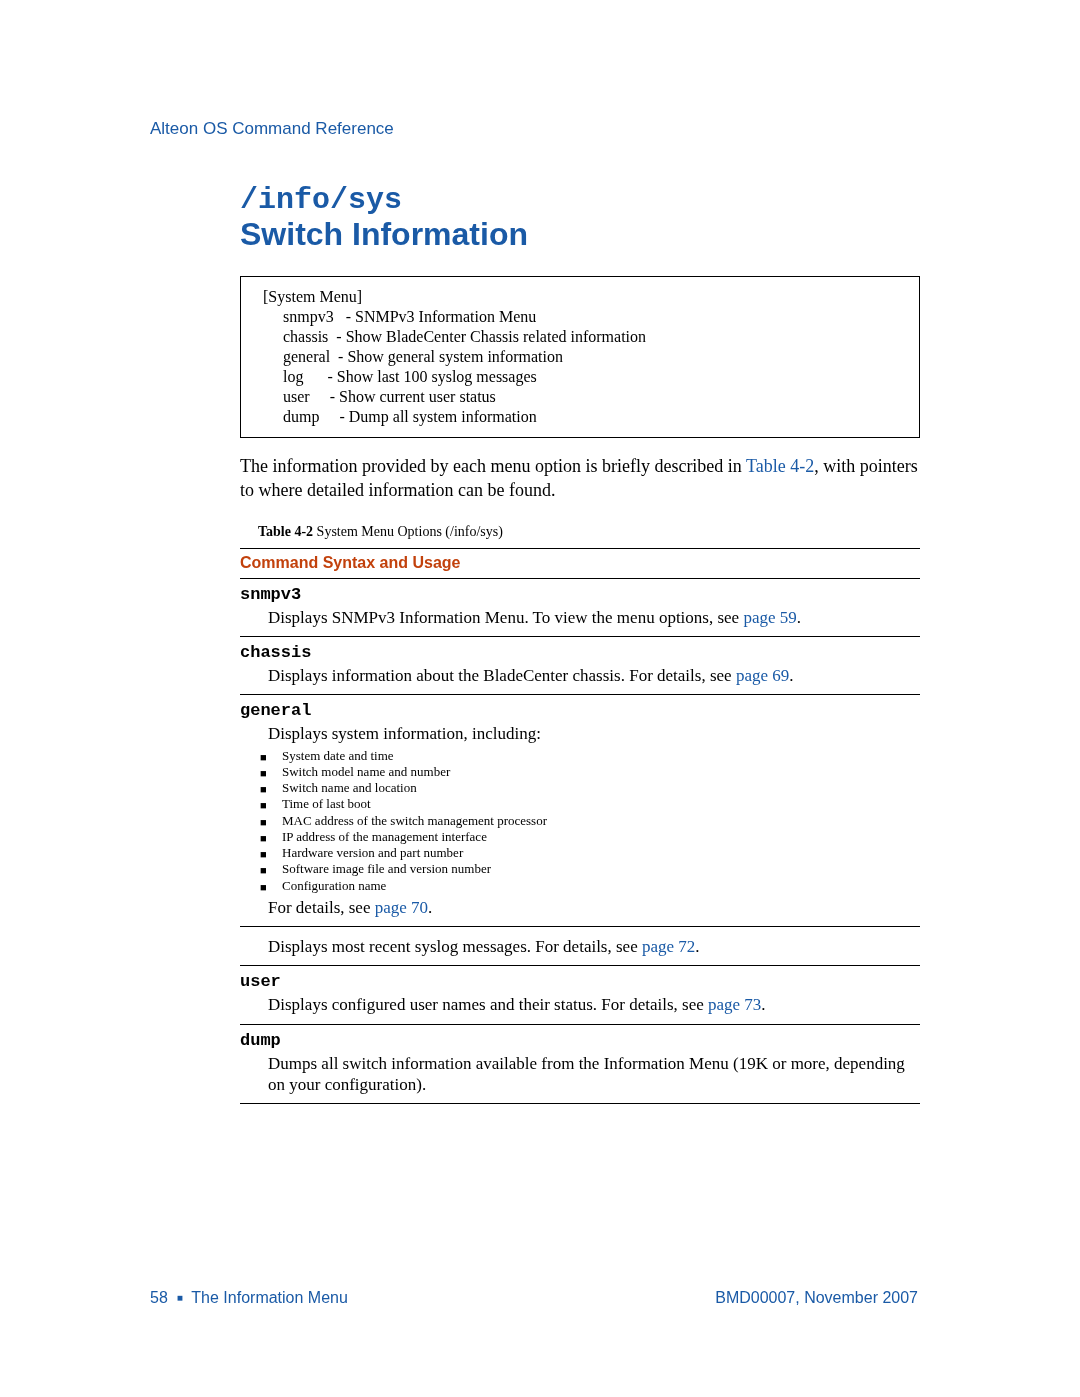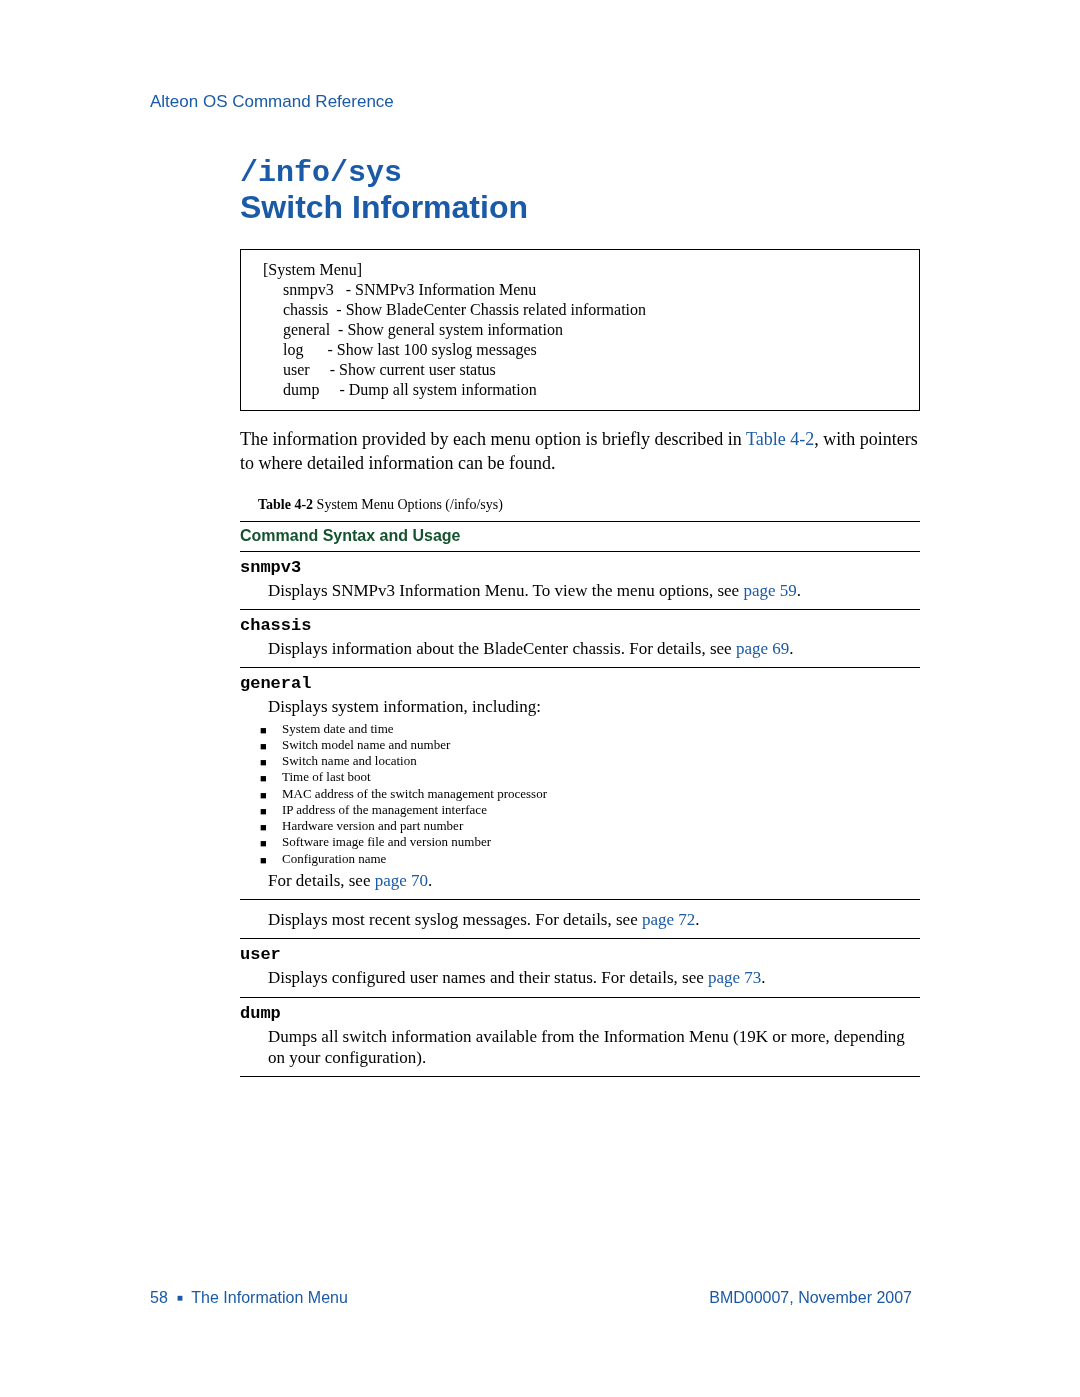--- a/index.html
+++ b/index.html
@@ -8,21 +8,21 @@
     background: #ffffff;
     width: 1080px;
     font-family: "Times New Roman", Times, serif;
     color: #000000;
   }
   .page {
     width: 1050px;
     height: 1397px;
     position: relative;
     box-sizing: border-box;
-    padding: 92px 130px 0 150px;
+    padding: 119px 130px 0 150px;
   }
   .running-head {
     color: #1a5aa6;
     font-family: "Segoe UI", "Helvetica Neue", Arial, sans-serif;
     font-size: 17px;
     margin-bottom: 46px;
   }
   .content {
     margin-left: 90px;
   }
@@ -68,21 +68,21 @@
   }
   .thead {
     border-top: 1.5px solid #000;
     border-bottom: 1.5px solid #000;
     padding: 5px 0 6px 0;
   }
   .thead-text {
     font-family: "Segoe UI", "Helvetica Neue", Arial, sans-serif;
     font-weight: 700;
     font-size: 16px;
-    color: #14532d;
+    color: #c2410c;
   }
   .entry {
     border-bottom: 1px solid #000;
     padding: 6px 0 8px 0;
   }
   .entry .cmd {
     font-family: "Courier New", Courier, monospace;
     font-weight: bold;
     font-size: 17px;
   }
@@ -105,21 +105,21 @@
   .entry ul li::before {
     content: "■";
     position: absolute;
     left: -22px;
     font-size: 11px;
     top: 3px;
   }
   .footer {
     position: absolute;
     left: 150px;
-    right: 138px;
+    right: 132px;
     bottom: 90px;
     font-family: "Segoe UI", "Helvetica Neue", Arial, sans-serif;
     font-size: 16px;
     color: #1a5aa6;
   }
   .footer .left {
     float: left;
   }
   .footer .right {
     float: right;

